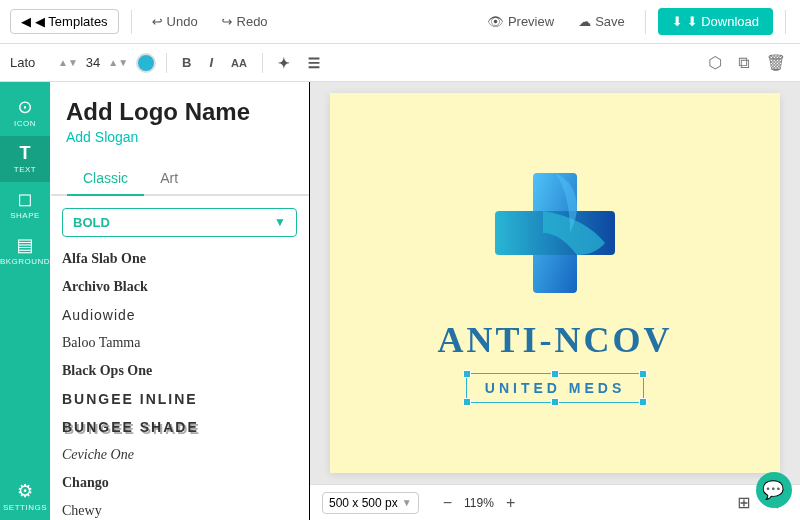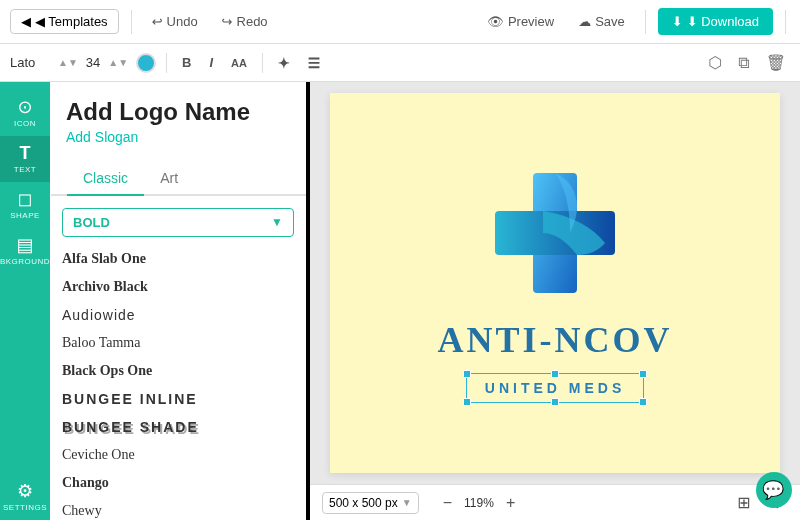--- a/index.html
+++ b/index.html
@@ -73,21 +73,21 @@
     .sidebar-icon-item {
       width: 50px; display: flex; flex-direction: column; align-items: center;
       padding: 8px 0; cursor: pointer; color: #fff; font-size: 9px; gap: 3px;
     }
     .sidebar-icon-item.active { background: rgba(0,0,0,0.15); }
     .sidebar-icon-symbol { font-size: 18px; line-height: 1; }
     .sidebar-icon-label { font-size: 8px; color: #e0faf6; text-transform: uppercase; letter-spacing: 0.5px; }
 
     
     .left-panel {
-      width: 260px; background: #fff; border-right: 4px solid #000000;
+      width: 260px; background: #fff; border-right: 1px solid #000000;
       display: flex; flex-direction: column; overflow: hidden; flex-shrink: 0;
     }
     .left-panel-header {
       padding: 16px 16px 4px 16px;
     }
     .logo-name-title {
       font-size: 24px; font-weight: bold; color: #222; line-height: 1.2;
     }
     .logo-slogan-link {
       color: #00c4b4; font-size: 14px; cursor: pointer; display: inline-block; margin-top: 2px;
@@ -122,21 +122,21 @@
     .font-list-item {
       padding: 6px 4px; cursor: pointer; border-bottom: none; color: #333;
     }
     .font-alfa { font-family: serif; font-size: 14px; font-weight: bold; }
     .font-archivo { font-family: serif; font-size: 14px; font-weight: 900; }
     .font-audiowide { font-family: sans-serif; font-size: 14px; letter-spacing: 1px; }
     .font-baloo { font-family: cursive; font-size: 14px; }
     .font-blackops { font-family: serif; font-size: 14px; font-weight: 900; }
     .font-bungee { font-family: sans-serif; font-size: 14px; font-weight: bold; letter-spacing: 2px; }
     .font-bungee-shade { font-family: sans-serif; font-size: 14px; font-weight: bold; letter-spacing: 2px; text-shadow: 2px 2px 0 #aaa; }
-    .font-ceviche { font-family: cursive; font-size: 14px; }
+    .font-ceviche { font-family: cursive; font-size: 14px; font-style: italic; }
     .font-chango { font-family: serif; font-size: 14px; font-weight: bold; }
     .font-chewy { font-family: cursive; font-size: 14px; }
 
     
     .canvas-area {
       flex: 1; background: #e8e8e8; display: flex; flex-direction: column; overflow: hidden;
     }
     .canvas-container {
       flex: 1; display: flex; align-items: center; justify-content: center; padding: 20px;
       overflow: hidden;

